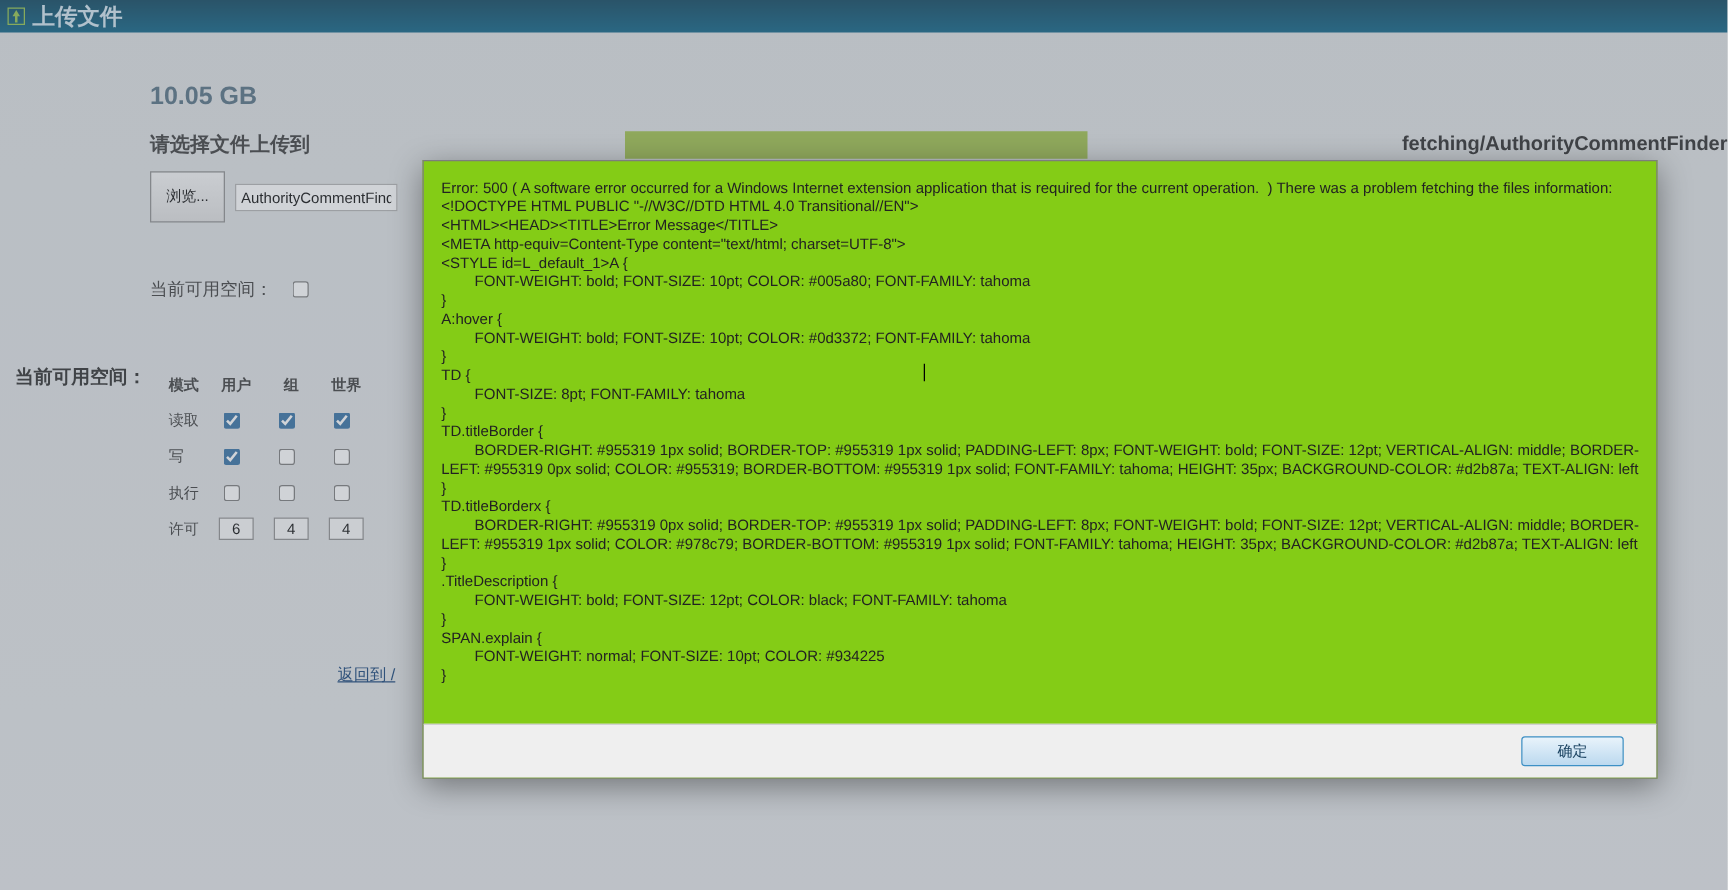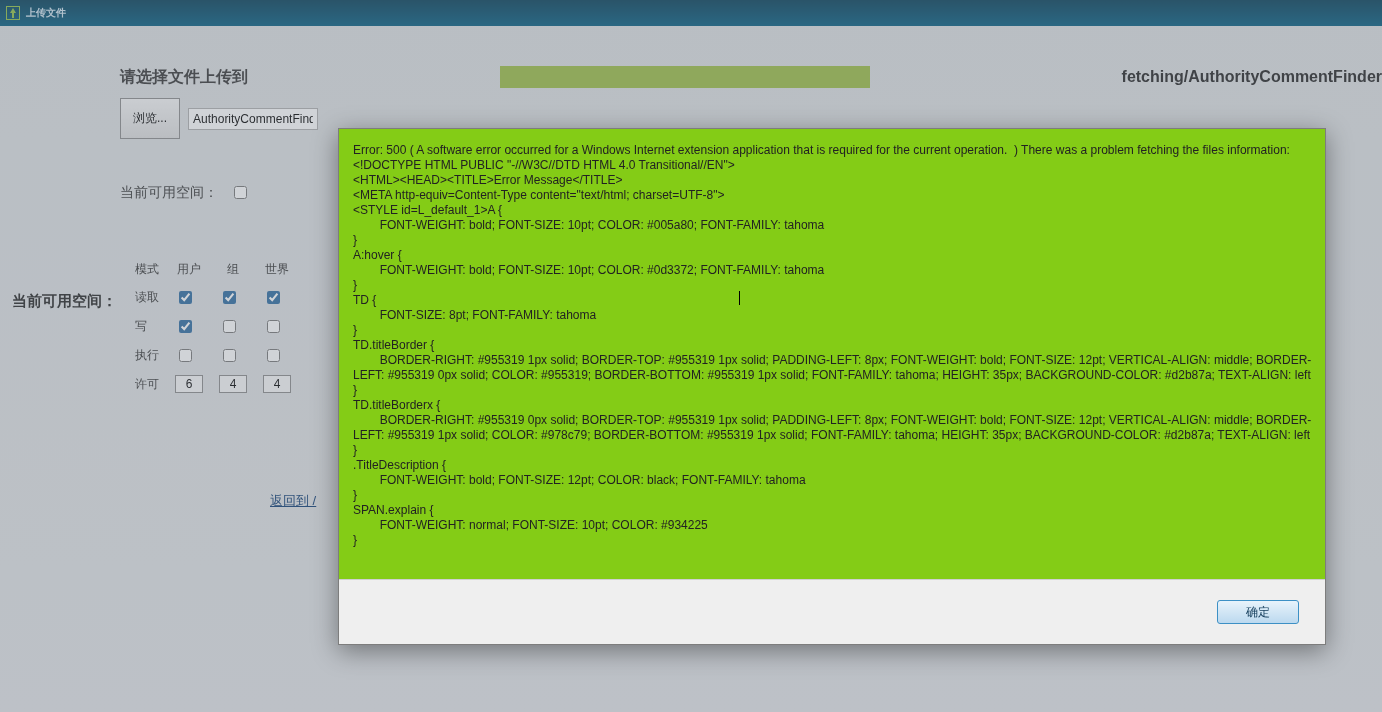--- a/index.html
+++ b/index.html
@@ -21,21 +21,21 @@
     background: linear-gradient(#dcdfe1 0, #e2e4e6 100%);
   }
 
   .titlebar {
     height: 26px;
     background: linear-gradient(#003c56, #005a7e);
     display: flex;
     align-items: center;
     padding-left: 6px;
     color: #cfe3ee;
-    font-size: 10px;
+    font-size: 18px;
     font-weight: bold;
   }
   .titlebar .upicon {
     width: 14px; height: 14px;
     border: 1px solid #8fc043;
     position: relative;
     margin-right: 6px;
   }
   .titlebar .upicon::before{
     content:"";
@@ -119,21 +119,21 @@
     font-size:15px;
     font-weight:bold;
     color:#222;
   }
   .perm-table{
     margin-top:50px;
     font-size:12px;
     border-spacing:14px 8px;
     color:#333;
   }
-  .perm-table th{ font-weight:normal; font-size:12px; }
+  .perm-table th{ font-weight:bold; font-size:12px; }
   .perm-table .rowlabel{ text-align:left; }
   .perm-input{
     width:28px; height:18px; text-align:center;
     border:1px solid #8a8a8a;
     background:#f8f8f8;
     font-size:12px;
   }
   .backlink{
     margin-top:90px;
     margin-left:150px;
@@ -182,21 +182,21 @@
     position:absolute;
     left:400px;
     top:162px;
     width:1px;
     height:14px;
     background:#000;
   }
   .dialog-foot{
     background:#efefef;
     border-top:1px solid #d0d0d0;
-    padding:20px 26px;
+    padding:9px 26px;
     display:flex;
     justify-content:flex-end;
   }
   .ok-btn{
     width:82px;
     height:24px;
     border:1px solid #3d90c5;
     border-radius:3px;
     background:linear-gradient(#e8f3fb,#bcd9ef);
     font-size:12px;
@@ -216,20 +216,21 @@
 
 <div class="page">
 
   <div class="titlebar">
     <span class="upicon"></span>
     <span>上传文件</span>
   </div>
 
   <div class="content">
 
+    <div class="space">10.05 GB</div>
 
     <div class="uploadline">
       <span>请选择文件上传到</span>
       <span class="redacted"></span>
       <span class="pathtail">fetching/AuthorityCommentFinder</span>
     </div>
 
     <div class="browse-row">
       <button class="browse-btn">浏览...</button>
       <input class="fname-input" value="AuthorityCommentFinder" style="">

